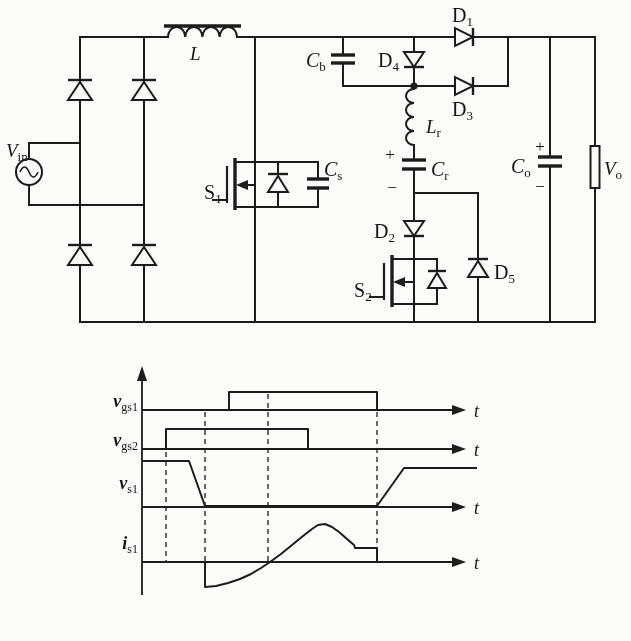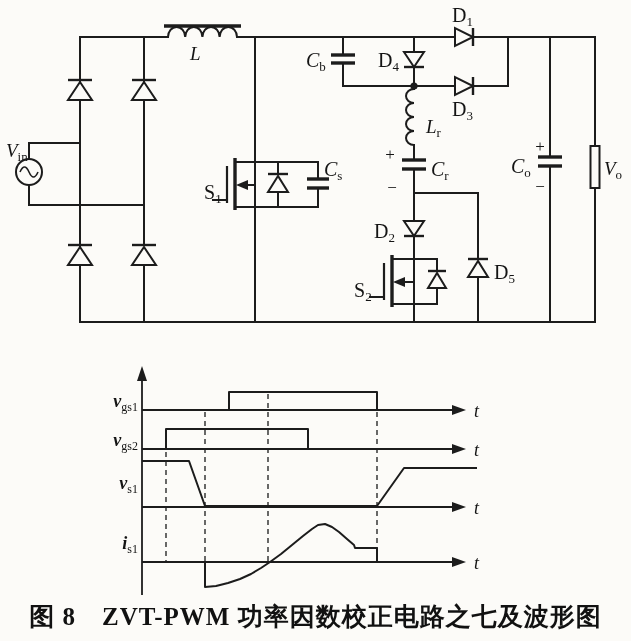--- a/index.html
+++ b/index.html
@@ -228,16 +228,13 @@
     <g>
       <path class="axis" d="M142,562 H452"></path>
       <polygon class="fillb" points="452,557 452,567 466,562"></polygon>
       <text class="wlbl" x="138" y="549" text-anchor="end"><tspan>i</tspan><tspan class="sub" dy="4">s1</tspan></text>
       <text class="tlbl" x="474" y="569">t</text>
       <polyline class="wf" points="142,562 205,562 205,587 216,586 228,583 240,579 251,574 261,568 270,562 281,554 292,545 303,536 312,529 318,525 325,524 332,527 339,532 347,539 354,545 355,548 377,548 377,562 450,562"></polyline>
     </g>
   </g>
 </svg>
 
-  <div class="caption">
-    <span class="figno">图 8</span><span>ZVT-PWM 功率因数校正电路之七及波形图</span>
-  </div>
 </div>
 
 </body></html>

